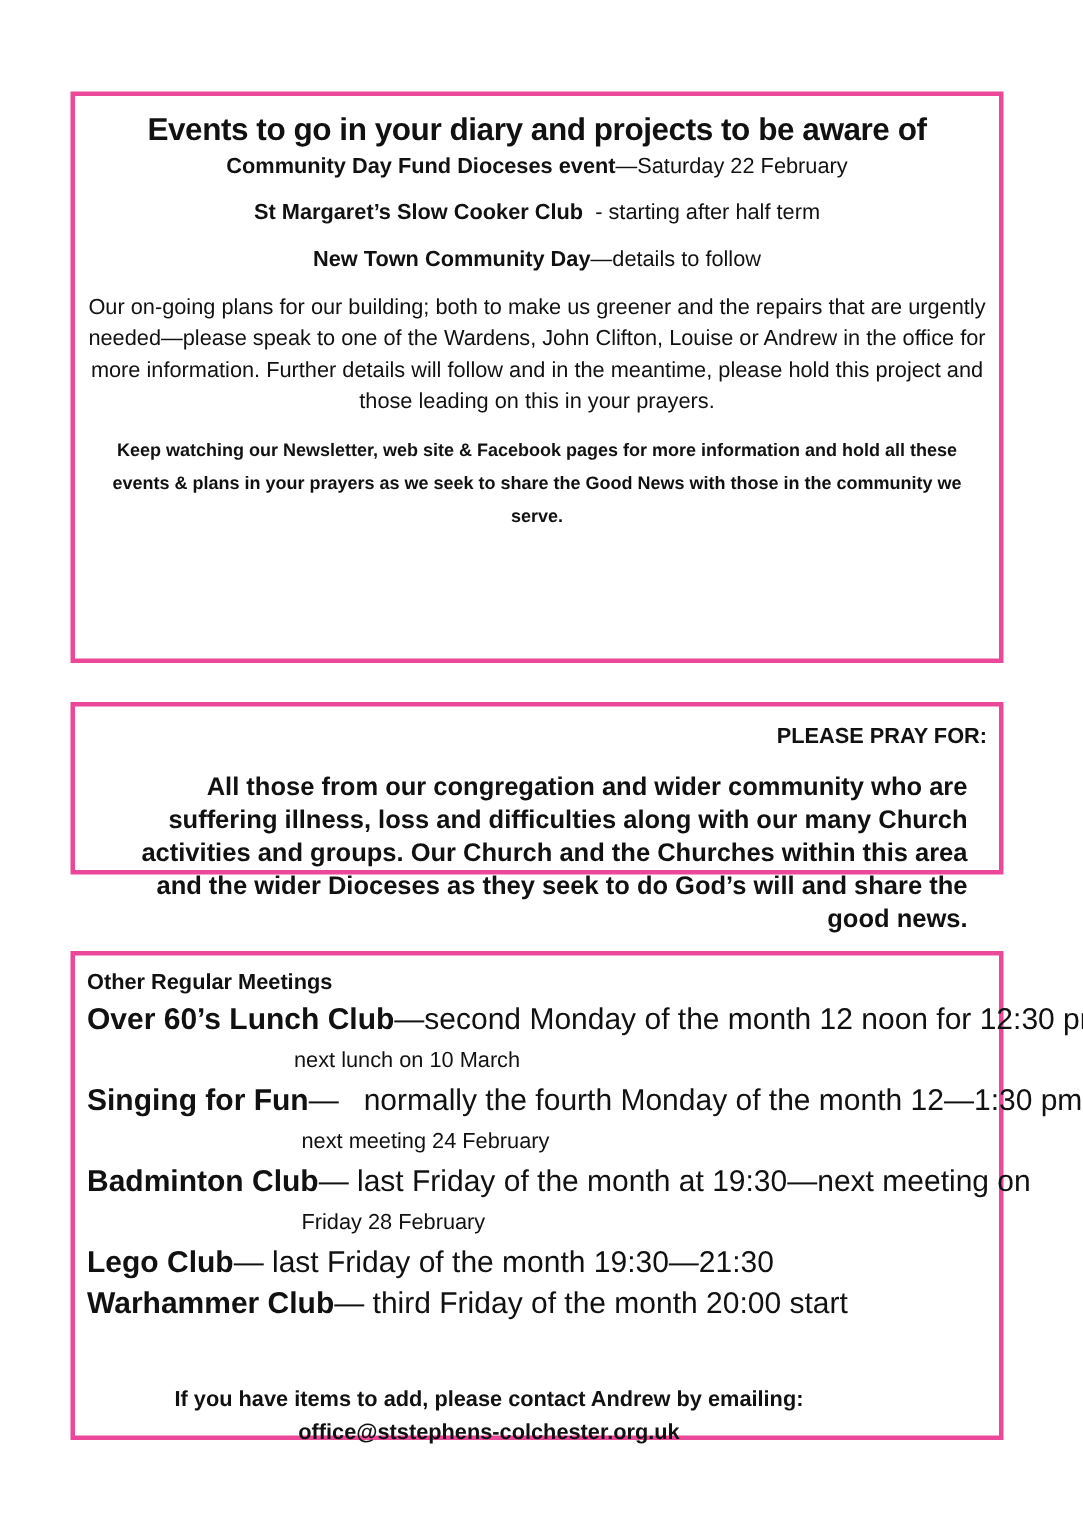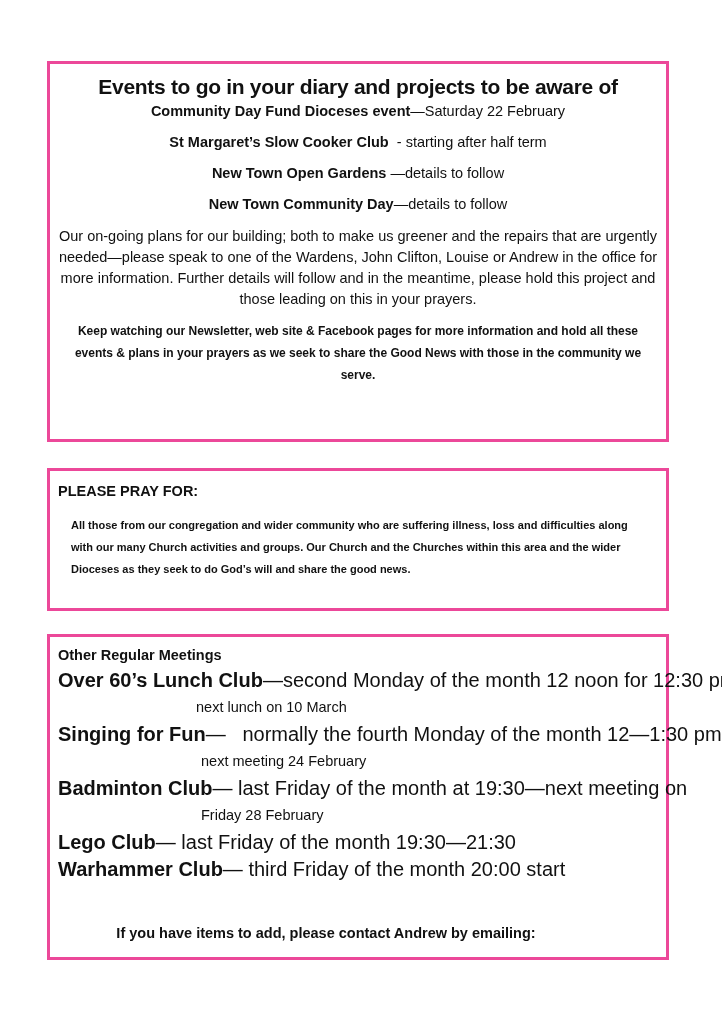--- a/index.html
+++ b/index.html
@@ -9,55 +9,54 @@
       color: #111111;
     }
     .box {
       position: absolute;
       left: 47px; width: 622px;
       border: 3px solid #ec4899;
       box-sizing: border-box;
       background: #ffffff;
     }
     #box-events { top: 61px; height: 381px; padding: 6px 6px 0 6px; text-align: center; }
-    #box-pray { top: 468px; height: 143px; padding: 10px 8px 12px 8px; }
+    #box-pray { top: 468px; height: 115px; padding: 10px 8px 12px 8px; text-align: right; }
     #box-meetings { top: 634px; height: 326px; padding: 8px 8px 0 8px; }
 
     .ev-title {
       font-weight: bold; font-size: 21px; line-height: 26px; letter-spacing: -0.3px;
       margin: 4px 0 2px 0; white-space: nowrap;
     }
     .ev-item { font-size: 14.5px; line-height: 19px; margin: 0 0 12px 0; white-space: nowrap; }
     .ev-item b { font-weight: bold; }
     .ev-para { font-size: 14.5px; line-height: 21px; margin: 4px 2px 10px 2px; }
     .ev-keep { font-size: 12px; line-height: 22px; font-weight: bold; margin: 0 2px; }
 
     .pray-head { font-weight: bold; font-size: 14.5px; line-height: 20px; margin: 0 0 3px 0; }
-    .pray-body { font-weight: bold; font-size: 11px; line-height: 22px; margin: 13px; }
+    .pray-body { font-weight: bold; font-size: 17px; line-height: 22px; margin: 13px; }
 
     .meet-head { font-weight: bold; font-size: 14.5px; line-height: 20px; margin: 0 0 6px 0; }
     .meet-row { font-size: 20px; line-height: 19px; margin: 0 0 8px 0; white-space: nowrap; }
     .meet-row b { font-weight: bold; }
     .meet-indent { font-size: 14.5px; line-height: 19px; margin: 0 0 8px 0; white-space: nowrap; }
     .ind-1 { padding-left: 138px; }
     .ind-2 { padding-left: 143px; }
 
     .footer {
       position: absolute; top: 922px; left: 0; width: 652px; text-align: center;
       font-weight: bold; font-size: 14.5px; line-height: 22px;
     }
   </style>
 </head>
 <body>
 
 <div class="box" id="box-events">
   <div class="ev-title">Events to go in your diary and projects to be aware of</div>
   <div class="ev-item"><b>Community Day Fund Dioceses event</b><span>—Saturday 22 February</span></div>
   <div class="ev-item" style="white-space:pre"><b>St Margaret’s Slow Cooker Club</b><span>  - starting after half term</span></div>
-  <div class="ev-item" style="white-space:pre"><b>New Town Open Gardens</b><span> —details to follow</span></div>
   <div class="ev-item"><b>New Town Community Day</b><span>—details to follow</span></div>
   <p class="ev-para">Our on-going plans for our building; both to make us greener and the repairs that are urgently needed—please speak to one of the Wardens, John Clifton, Louise or Andrew in the office for more information.  Further details will follow and in the meantime, please hold this project and those leading on this in your prayers.</p>
   <p class="ev-keep">Keep watching our Newsletter, web site &amp; Facebook pages for more information and hold all these events &amp; plans in your prayers as we seek to share the Good News with those in the community we serve.</p>
 </div>
 
 <div class="box" id="box-pray">
   <p class="pray-head">PLEASE PRAY FOR:</p>
   <p class="pray-body">All those from our congregation and wider community who are suffering illness, loss and difficulties along with our many Church activities and groups. Our Church and the Churches within this area and the wider Dioceses as they seek to do God’s will and share the good news.</p>
 </div>
 
@@ -73,13 +72,14 @@
   <div class="meet-row"><b>Badminton Club</b><span>— last Friday of the month at 19:30—next meeting on</span></div>
   <div class="meet-indent ind-2">Friday 28 February</div>
 
   <div class="meet-row"><b>Lego Club</b><span>— last Friday of the month 19:30—21:30</span></div>
 
   <div class="meet-row"><b>Warhammer Club</b><span>— third Friday of the month 20:00 start</span></div>
 </div>
 
 <div class="footer">
   <div>If you have items to add, please contact Andrew by emailing:</div>
+  <div>office@ststephens-colchester.org.uk</div>
 </div>
 
 </body></html>

